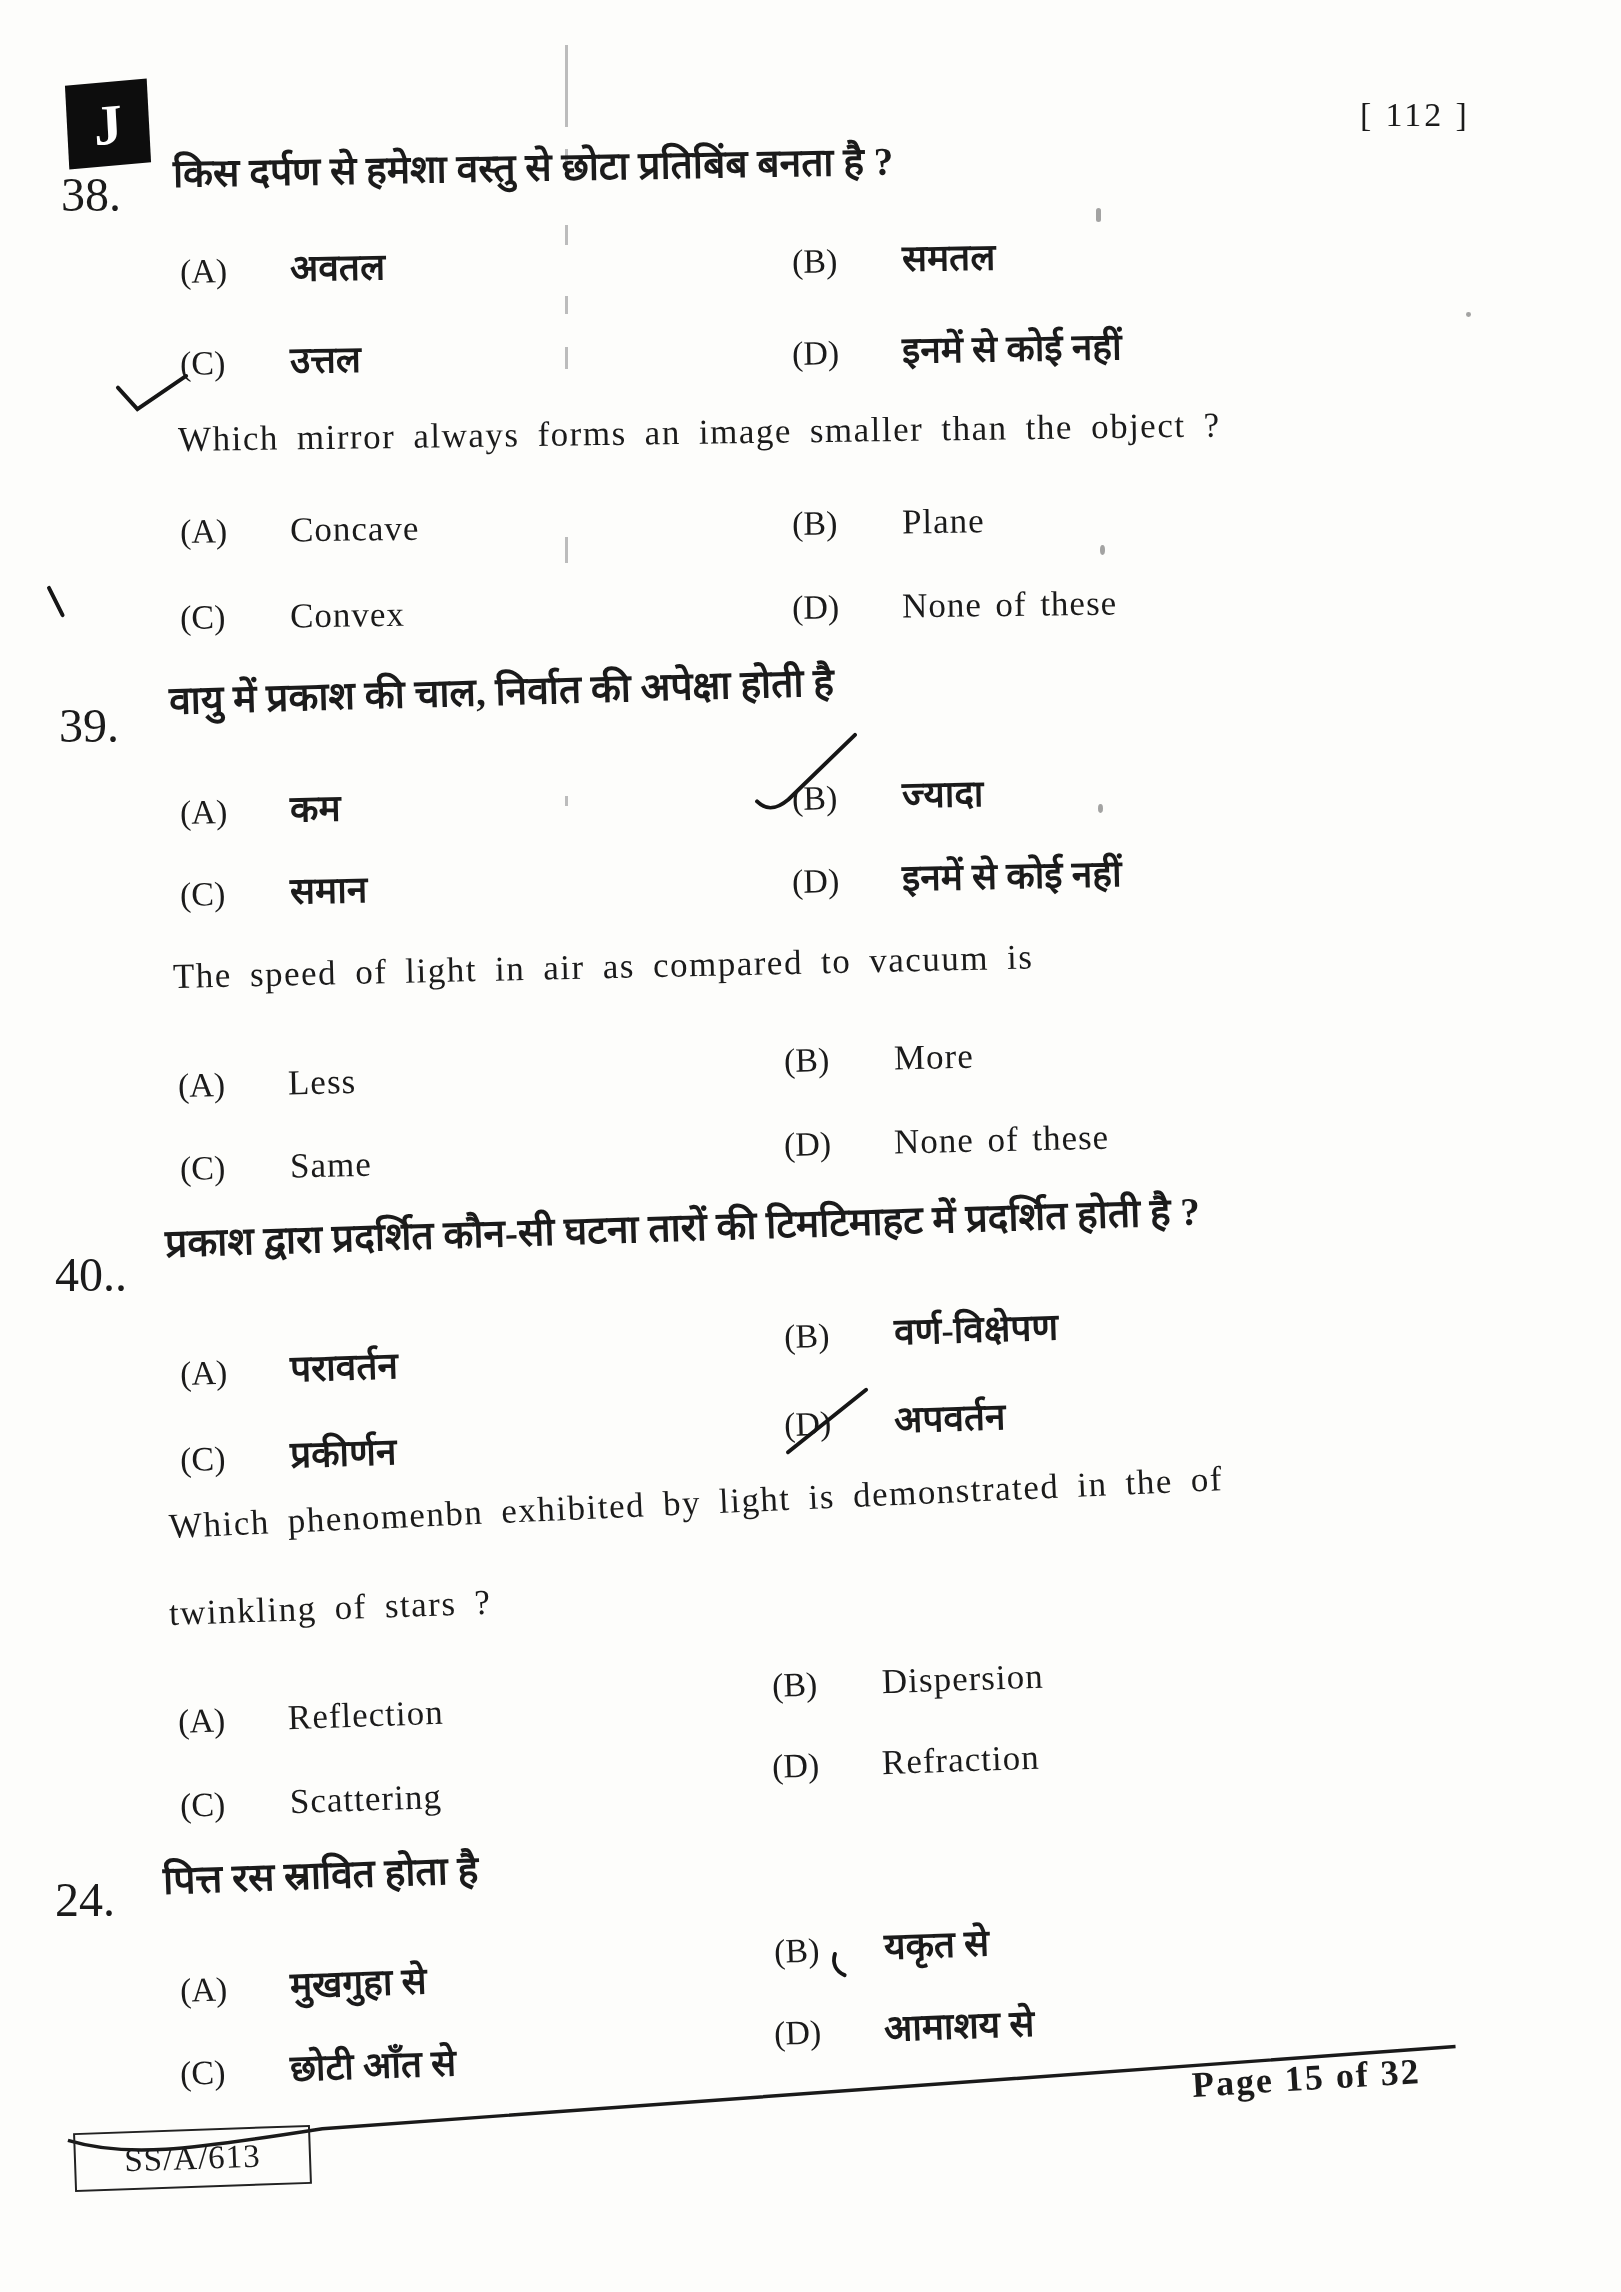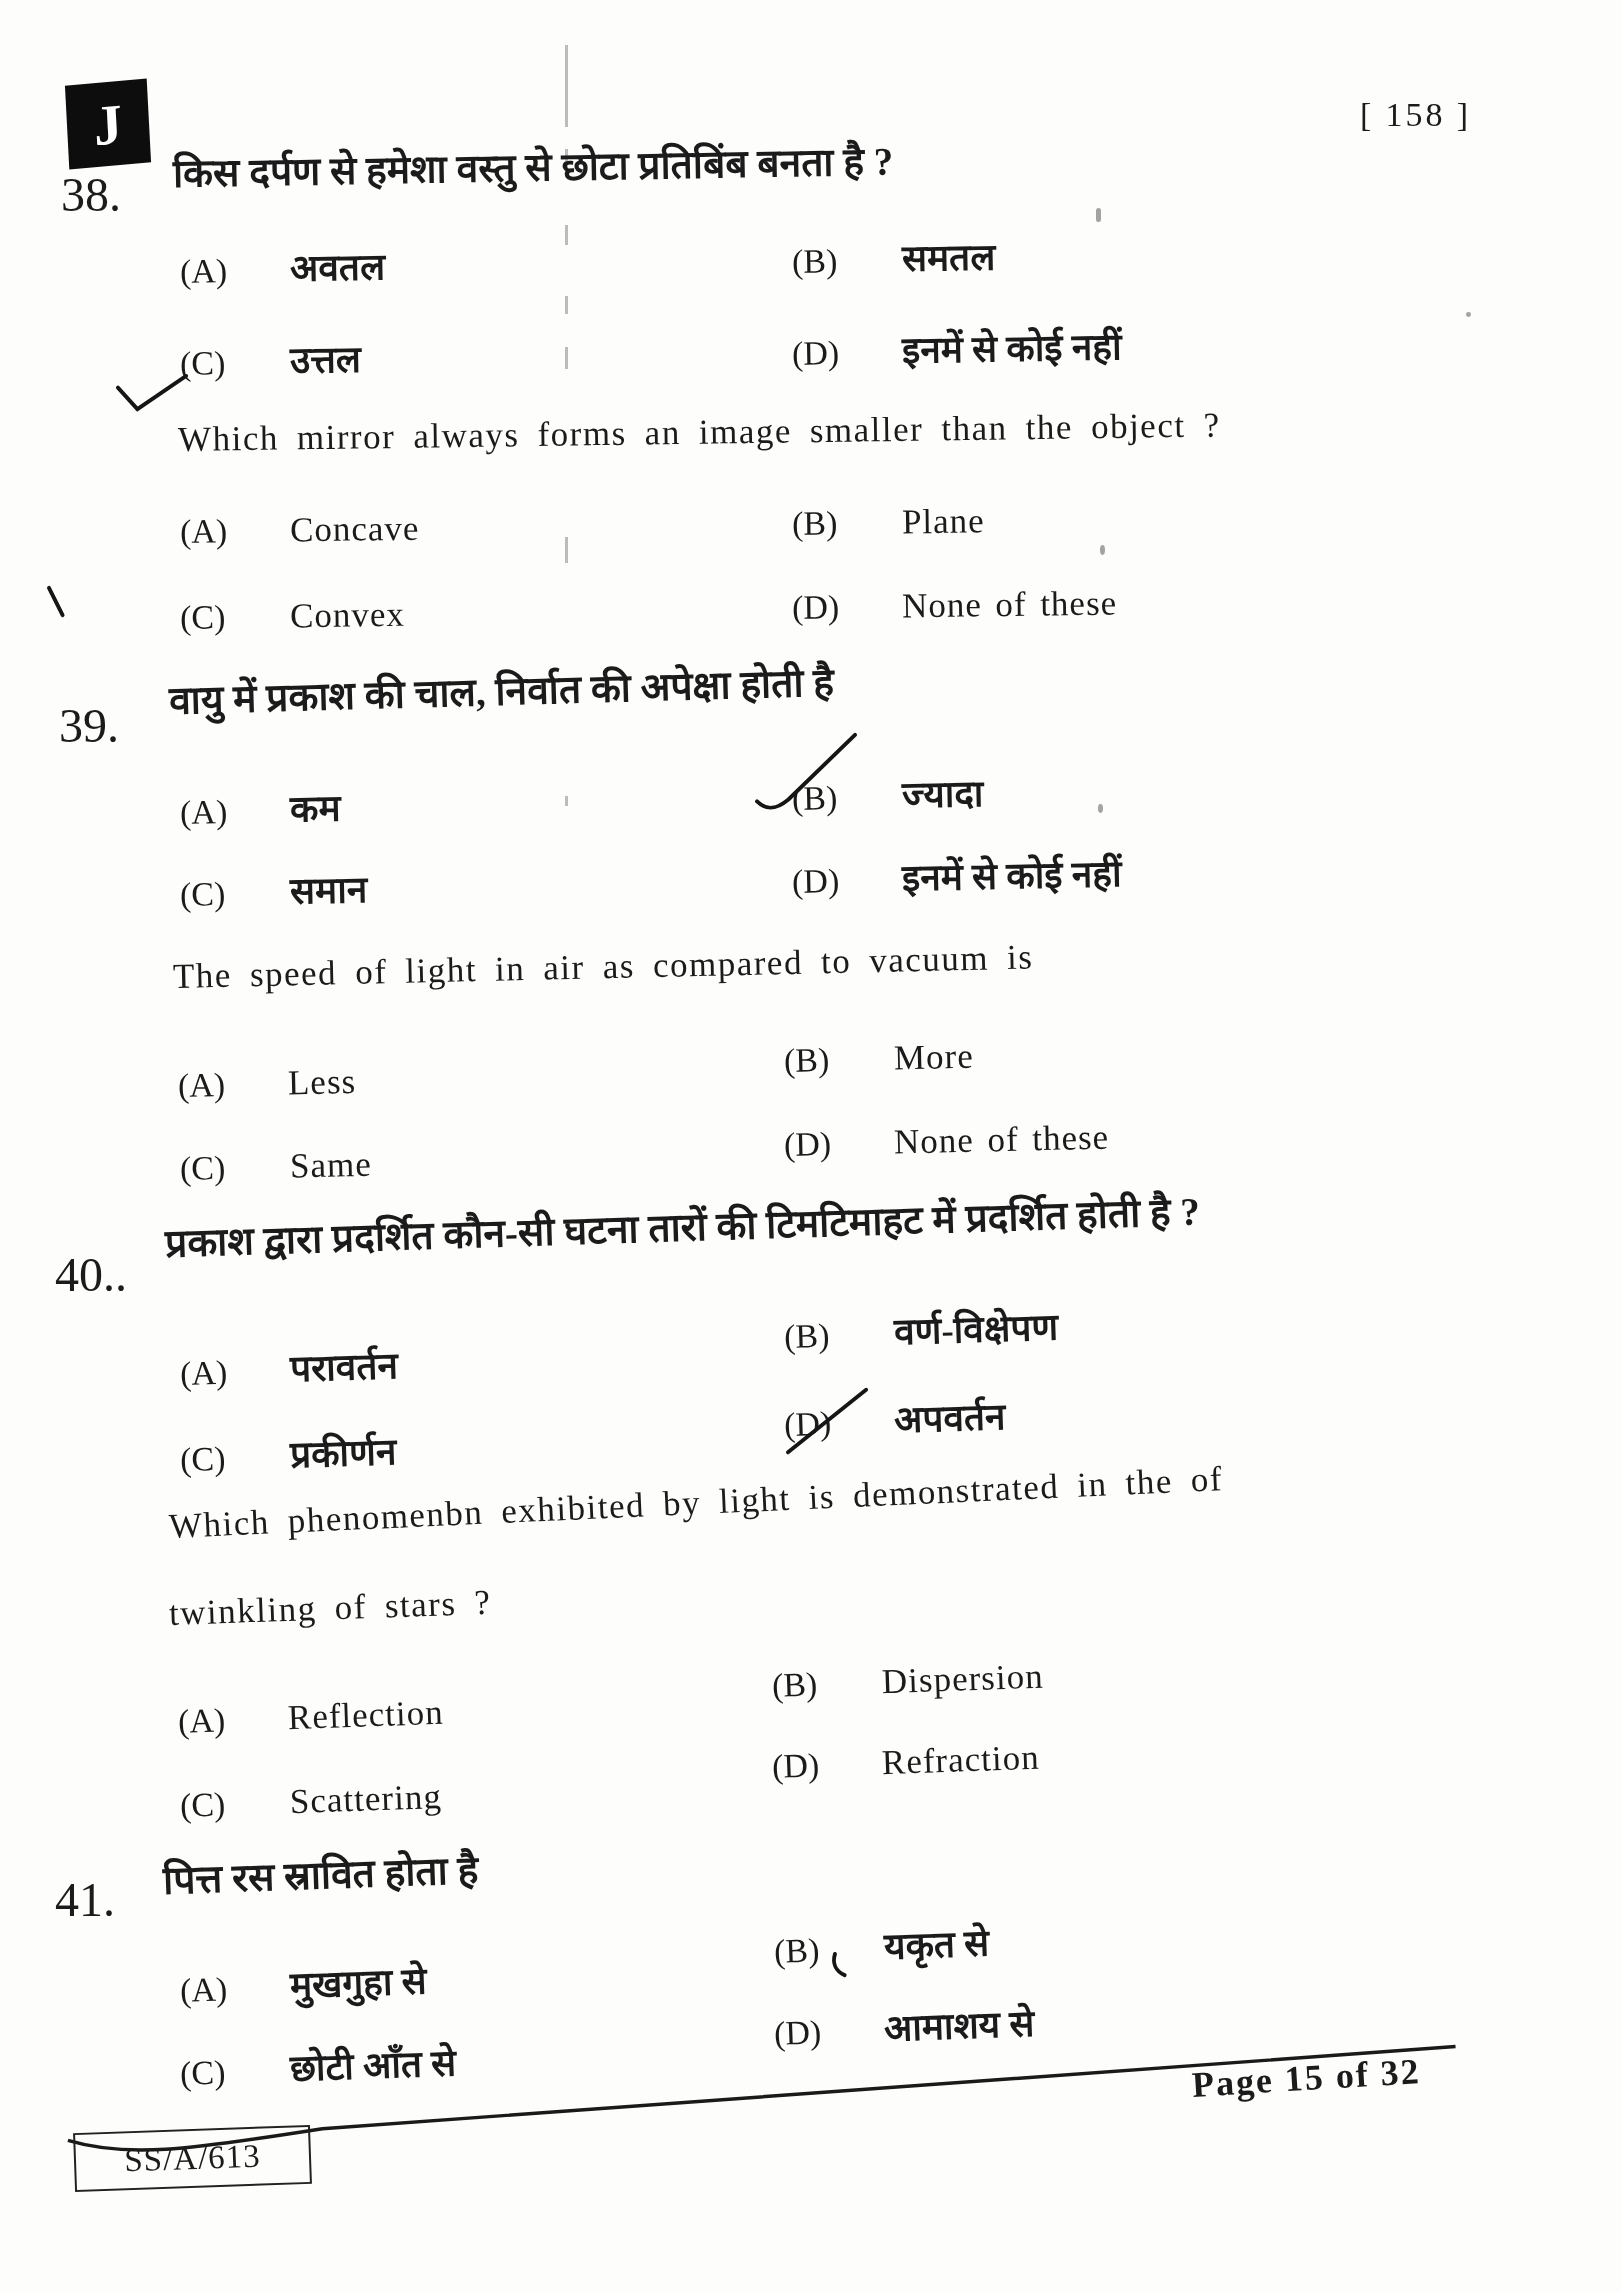--- a/index.html
+++ b/index.html
@@ -48,21 +48,21 @@
   }
 </style>
 </head>
 <body>
 
 <div class="page">
 
   <div class="corner-box">
     <span>J</span>
   </div>
-  <div class="header-right">[ 158 ]</div>
+  <div class="header-right">[ 112 ]</div>
 
   <div class="dash" style="top:45px;height:82px;"></div>
   <div class="dash" style="top:149px;height:25.5px;"></div>
   <div class="dash" style="top:225px;height:19.6px;"></div>
   <div class="dash" style="top:296px;height:17.6px;"></div>
   <div class="dash" style="top:347px;height:21.6px;"></div>
   <div class="dash" style="top:537px;height:25.5px;"></div>
   <div class="dash" style="top:796px;height:9.8px;"></div>
   <div class="speck" style="left:1096px;top:208px;width:4.9px;height:13.7px;border-radius:2.9px;"></div>
   <div class="speck" style="left:1100px;top:545px;width:4.9px;height:9.8px;"></div>
@@ -196,21 +196,21 @@
   </div>
   <div class="opt opt-en" style="left:180px;top:1786px;transform:rotate(-2deg);">
     <span class="lbl">(C)</span>
     <span class="txt">Scattering</span>
   </div>
   <div class="opt opt-en" style="left:772px;top:1747px;transform:rotate(-2deg);">
     <span class="lbl">(D)</span>
     <span class="txt">Refraction</span>
   </div>
 
-  <div class="q-num" style="left:55px;top:1872px;">41.</div>
+  <div class="q-num" style="left:55px;top:1872px;">24.</div>
   <div class="q-hi" style="left:163px;top:1852px;transform:rotate(-2deg);">पित्त रस स्रावित होता है</div>
 
   <div class="opt opt-hi" style="left:180px;top:1962px;transform:rotate(-2deg);">
     <span class="lbl">(A)</span>
     <span class="txt">मुखगुहा से</span>
   </div>
   <div class="opt opt-hi" style="left:774px;top:1923px;transform:rotate(-2deg);">
     <span class="lbl">(B)</span>
     <span class="txt">यकृत से</span>
   </div>

